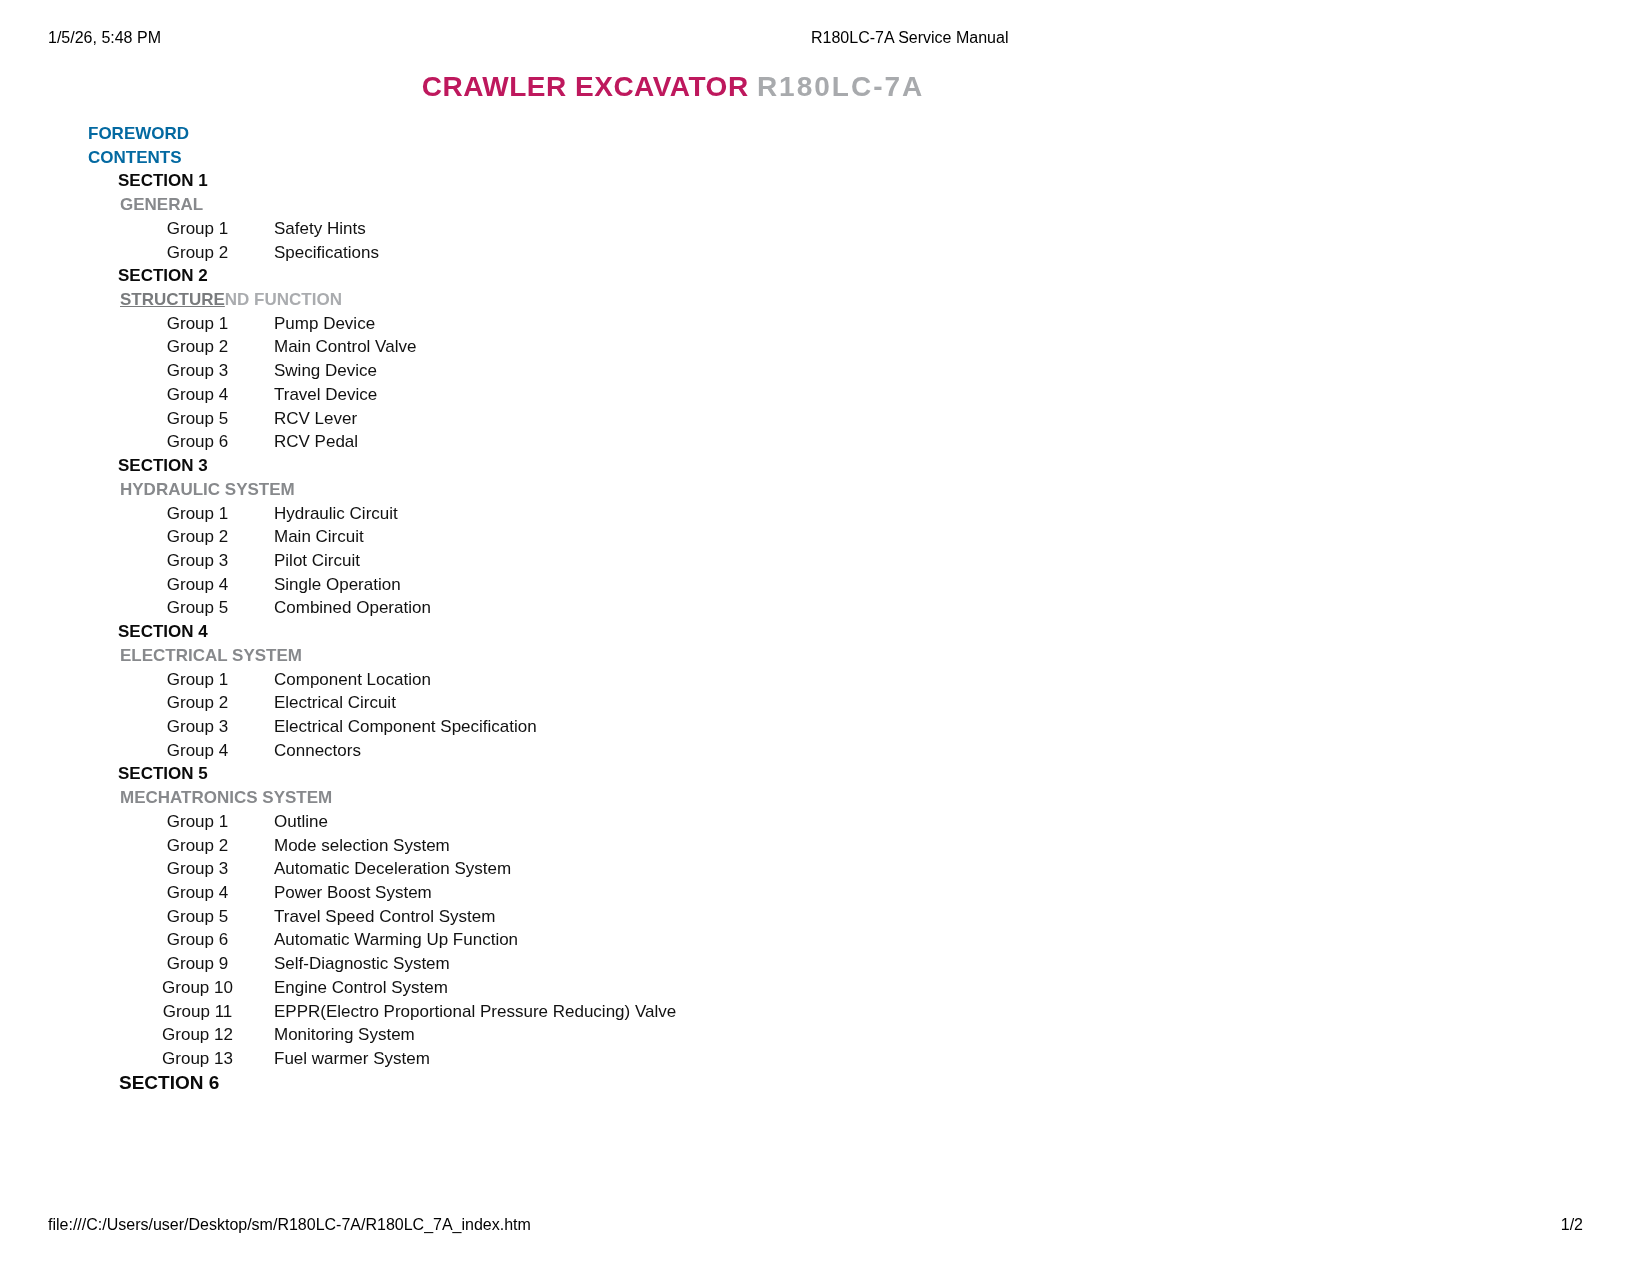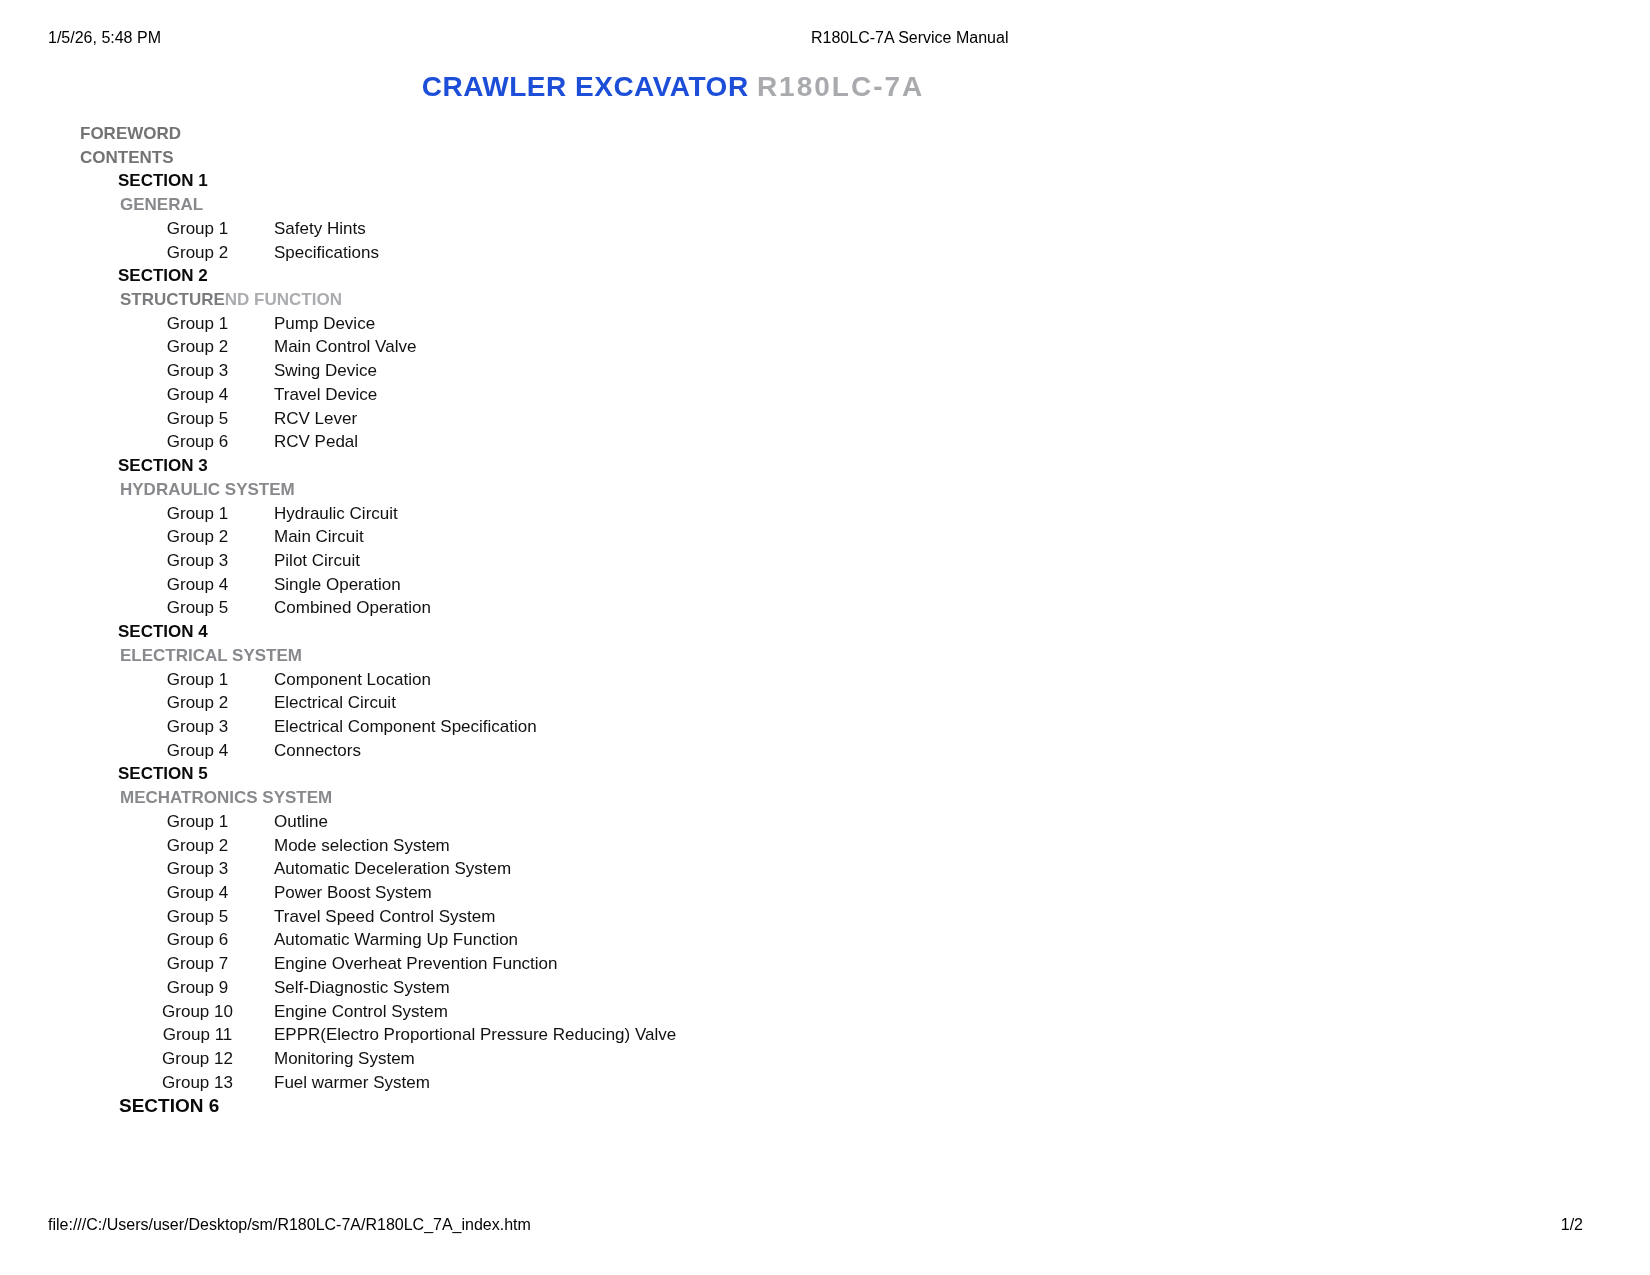--- a/index.html
+++ b/index.html
@@ -26,34 +26,34 @@
   }
   
   .main-title {
     position: absolute; left: 48px; top: 71px;
     width: 1250px; margin: 0;
     text-align: center;
     font-size: 28px; font-weight: bold;
     letter-spacing: 0.5px;
     white-space: nowrap;
   }
-  .main-title .t-dark  { color: #1d4ed8; }
+  .main-title .t-dark  { color: #be185d; }
   .main-title .t-light { color: #a8aaad; letter-spacing: 2px; }
   
   .toc {
     position: absolute; left: 48px; top: 122px;
     font-size: 17px; line-height: 23.72px;
     white-space: nowrap;
   }
-  .top-item        { margin-left: 32px; font-weight: bold; color: #737373; }
+  .top-item        { margin-left: 40px; font-weight: bold; color: #0369a1; }
   .section-heading { margin-left: 70px; font-weight: bold; color: #0a0a0a; }
   .section-heading.lg { font-size: 19px; margin-left: 71px; }
   .section-subtitle{ margin-left: 72px; font-weight: bold; color: #87898c; }
   .section-subtitle .suffix { color: #aaacaf; }
-  .section-subtitle .dark   { color: #797b7d; }
+  .section-subtitle .dark   { color: #797b7d; text-decoration: underline; }
   .group-row   { margin-left: 73px; display: flex; color: #111111; text-align: center; }
   .group-label { width: 153px; flex-shrink: 0; }
   .group-title { }
   
   .ftr-url {
     position: absolute; left: 48px; top: 1216px;
     font-size: 16px; color: #010101; white-space: nowrap;
   }
   .ftr-page {
     position: absolute; right: 49px; top: 1216px;
@@ -175,24 +175,20 @@
     </div>
     <div class="group-row">
       <span class="group-label">Group 5</span>
       <span class="group-title">Travel Speed Control System</span>
     </div>
     <div class="group-row">
       <span class="group-label">Group 6</span>
       <span class="group-title">Automatic Warming Up Function</span>
     </div>
     <div class="group-row">
-      <span class="group-label">Group 7</span>
-      <span class="group-title">Engine Overheat Prevention Function</span>
-    </div>
-    <div class="group-row">
       <span class="group-label">Group 9</span>
       <span class="group-title">Self-Diagnostic System</span>
     </div>
     <div class="group-row">
       <span class="group-label">Group 10</span>
       <span class="group-title">Engine Control System</span>
     </div>
     <div class="group-row">
       <span class="group-label">Group 11</span>
       <span class="group-title">EPPR(Electro Proportional Pressure Reducing) Valve</span>

